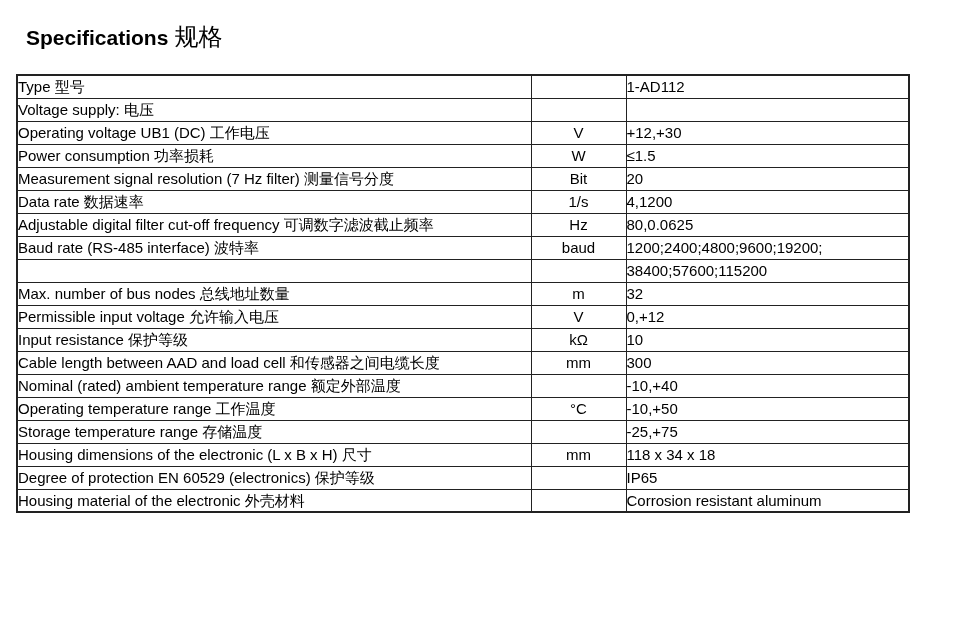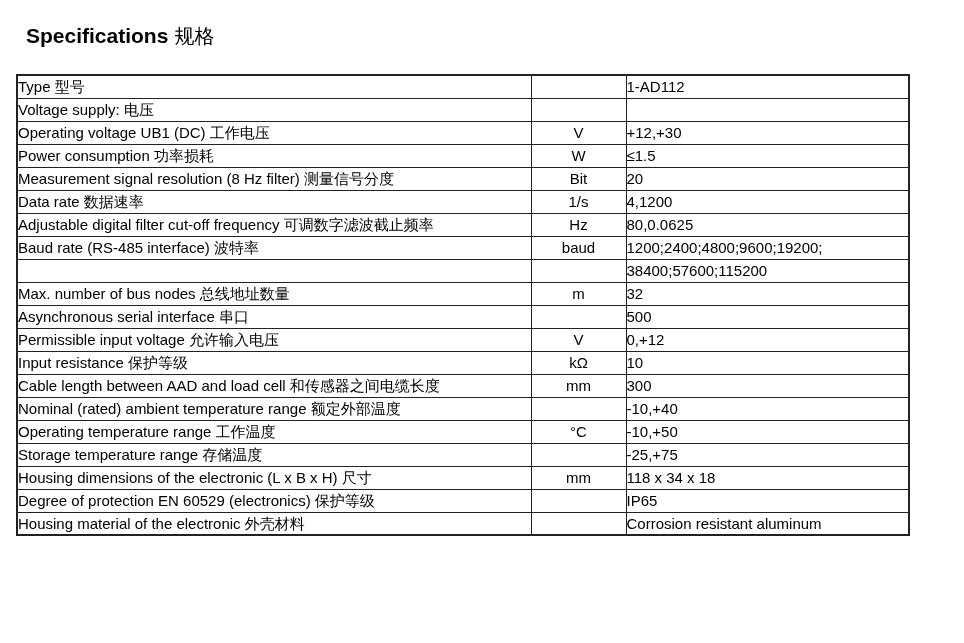--- a/index.html
+++ b/index.html
@@ -18,21 +18,21 @@
   }
   .title {
     position: absolute;
     left: 26px;
     top: 25px;
     font-size: 21px;
     line-height: 1;
     white-space: nowrap;
   }
   .title .en { font-weight: bold; }
-  .title .zh { font-weight: normal; margin-left: 6px; font-size: 20px; }
+  .title .zh { font-weight: normal; margin-left: 6px; font-size: 24px; }
 
   table.spec {
     position: absolute;
     left: 16px;
     top: 74px;
     width: 892px;
     border-collapse: collapse;
     table-layout: fixed;
     border: 2px solid #222222;
   }
@@ -80,21 +80,21 @@
           <td class="label-cell">Operating voltage UB1 (DC)  工作电压</td>
           <td class="unit-cell">V</td>
           <td class="value-cell">+12,+30</td>
         </tr>
         <tr>
           <td class="label-cell">Power consumption 功率损耗</td>
           <td class="unit-cell">W</td>
           <td class="value-cell">≤1.5</td>
         </tr>
         <tr>
-          <td class="label-cell">Measurement signal resolution (8 Hz filter) 测量信号分度</td>
+          <td class="label-cell">Measurement signal resolution (7 Hz filter) 测量信号分度</td>
           <td class="unit-cell">Bit</td>
           <td class="value-cell">20</td>
         </tr>
         <tr>
           <td class="label-cell">Data rate 数据速率</td>
           <td class="unit-cell">1/s</td>
           <td class="value-cell">4,1200</td>
         </tr>
         <tr>
           <td class="label-cell">Adjustable digital filter cut-off frequency 可调数字滤波截止频率</td>
@@ -108,25 +108,20 @@
         </tr>
         <tr>
           <td class="label-cell"></td>
           <td class="unit-cell"></td>
           <td class="value-cell">38400;57600;115200</td>
         </tr>
         <tr>
           <td class="label-cell">Max. number of bus nodes 总线地址数量</td>
           <td class="unit-cell">m</td>
           <td class="value-cell">32</td>
-        </tr>
-        <tr>
-          <td class="label-cell">Asynchronous serial interface 串口</td>
-          <td class="unit-cell"></td>
-          <td class="value-cell">500</td>
         </tr>
         <tr>
           <td class="label-cell">Permissible input voltage 允许输入电压</td>
           <td class="unit-cell">V</td>
           <td class="value-cell">0,+12</td>
         </tr>
         <tr>
           <td class="label-cell">Input resistance 保护等级</td>
           <td class="unit-cell">kΩ</td>
           <td class="value-cell">10</td>

